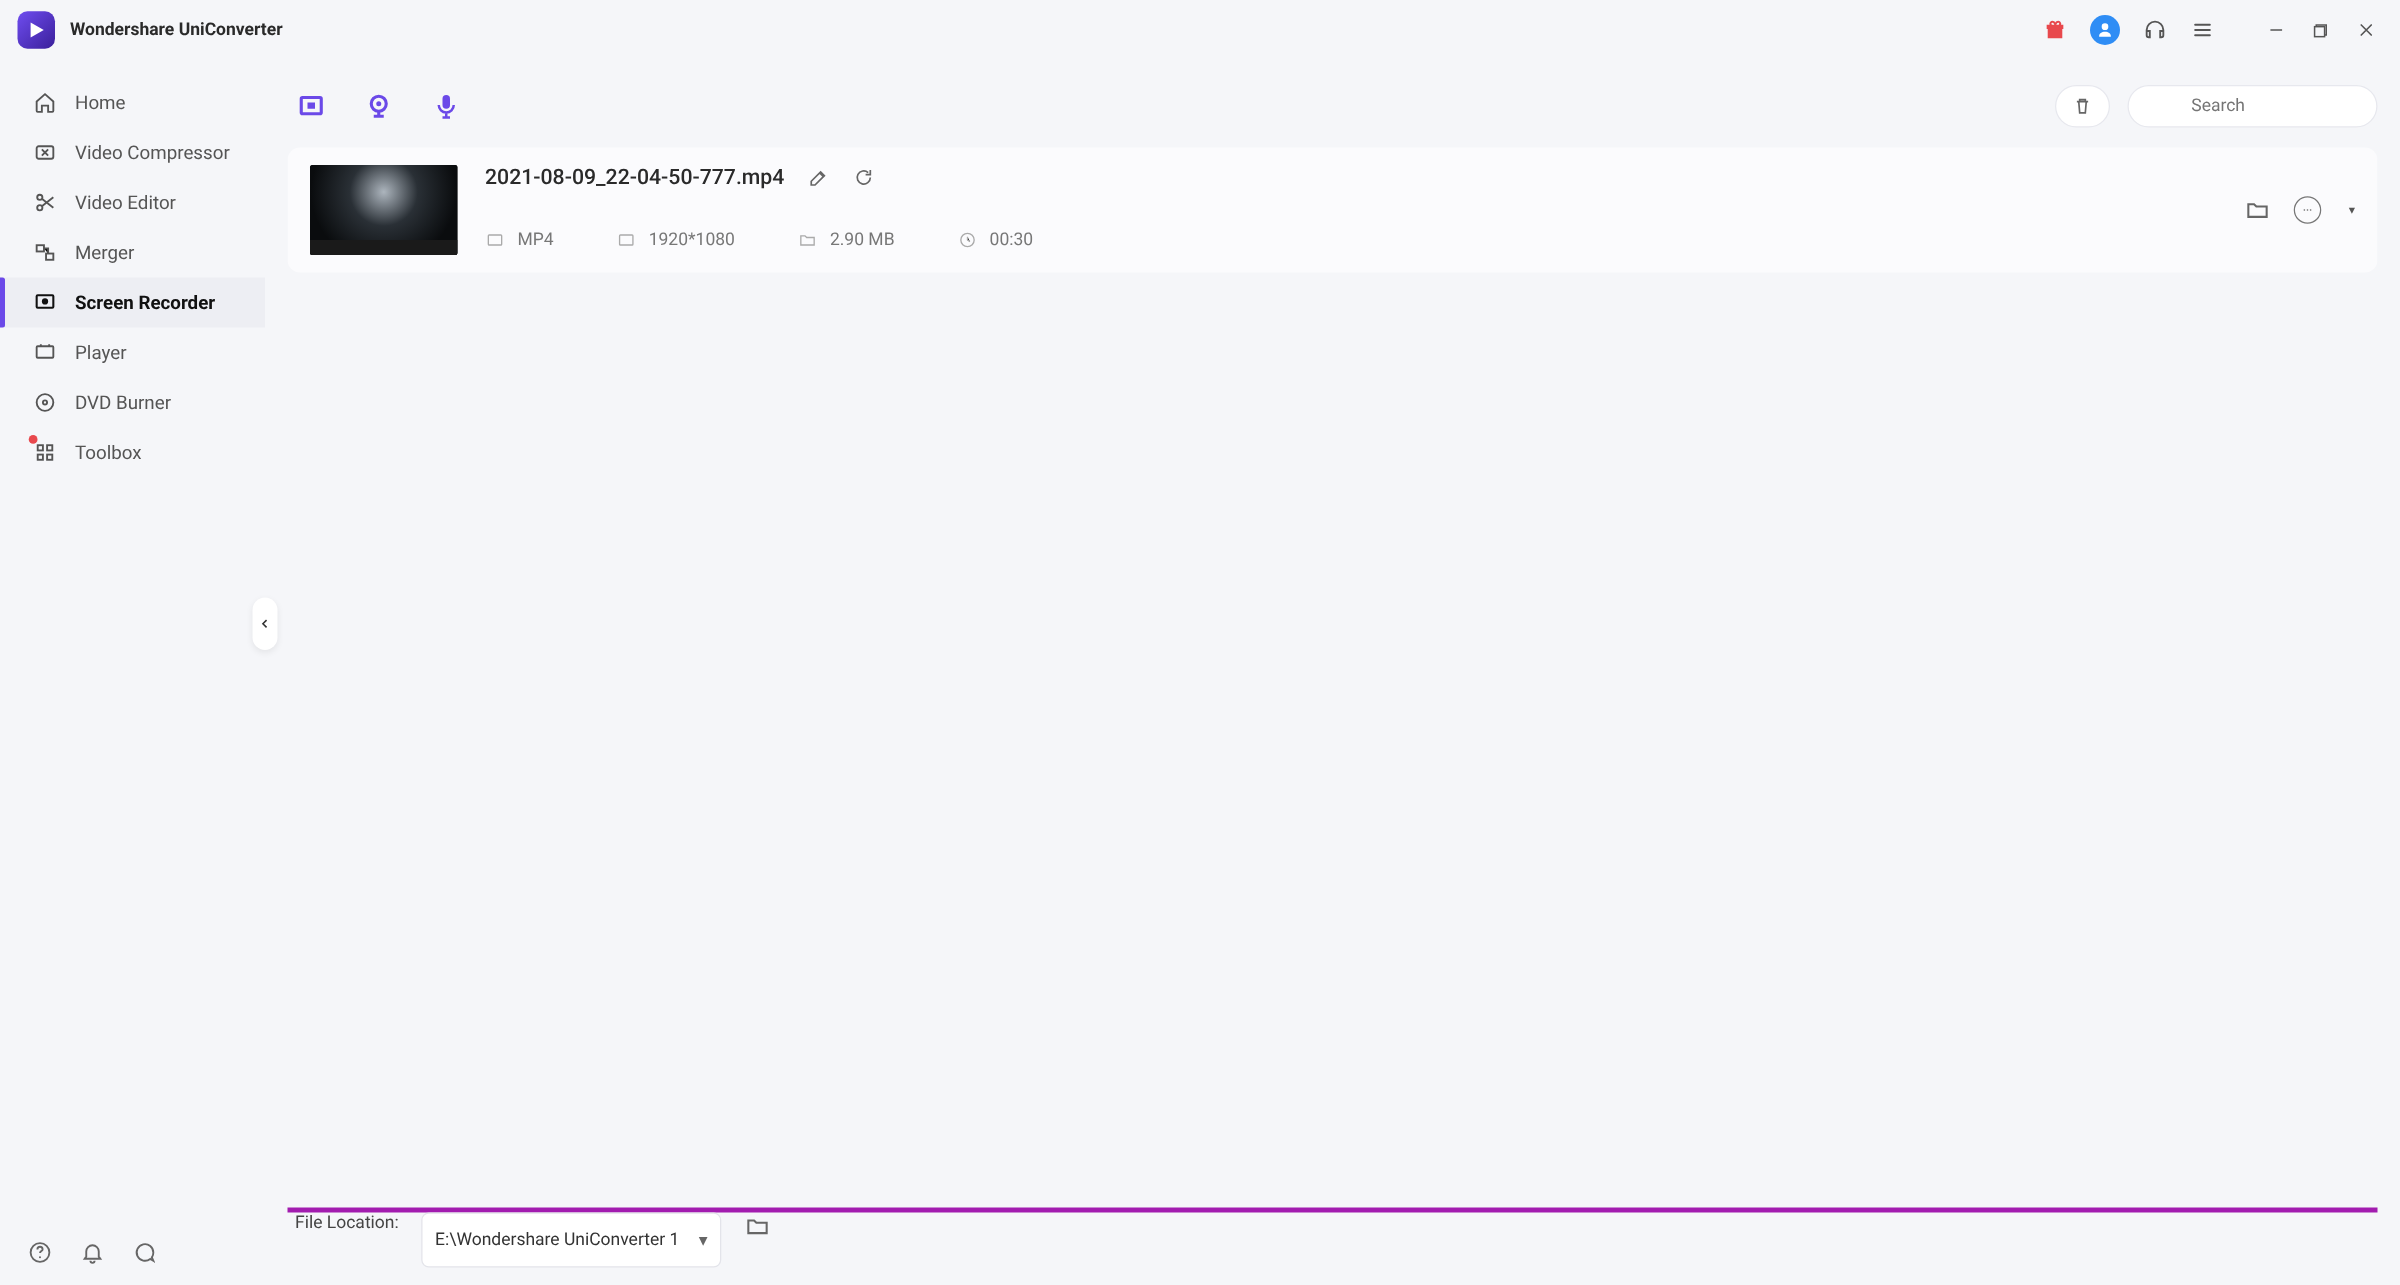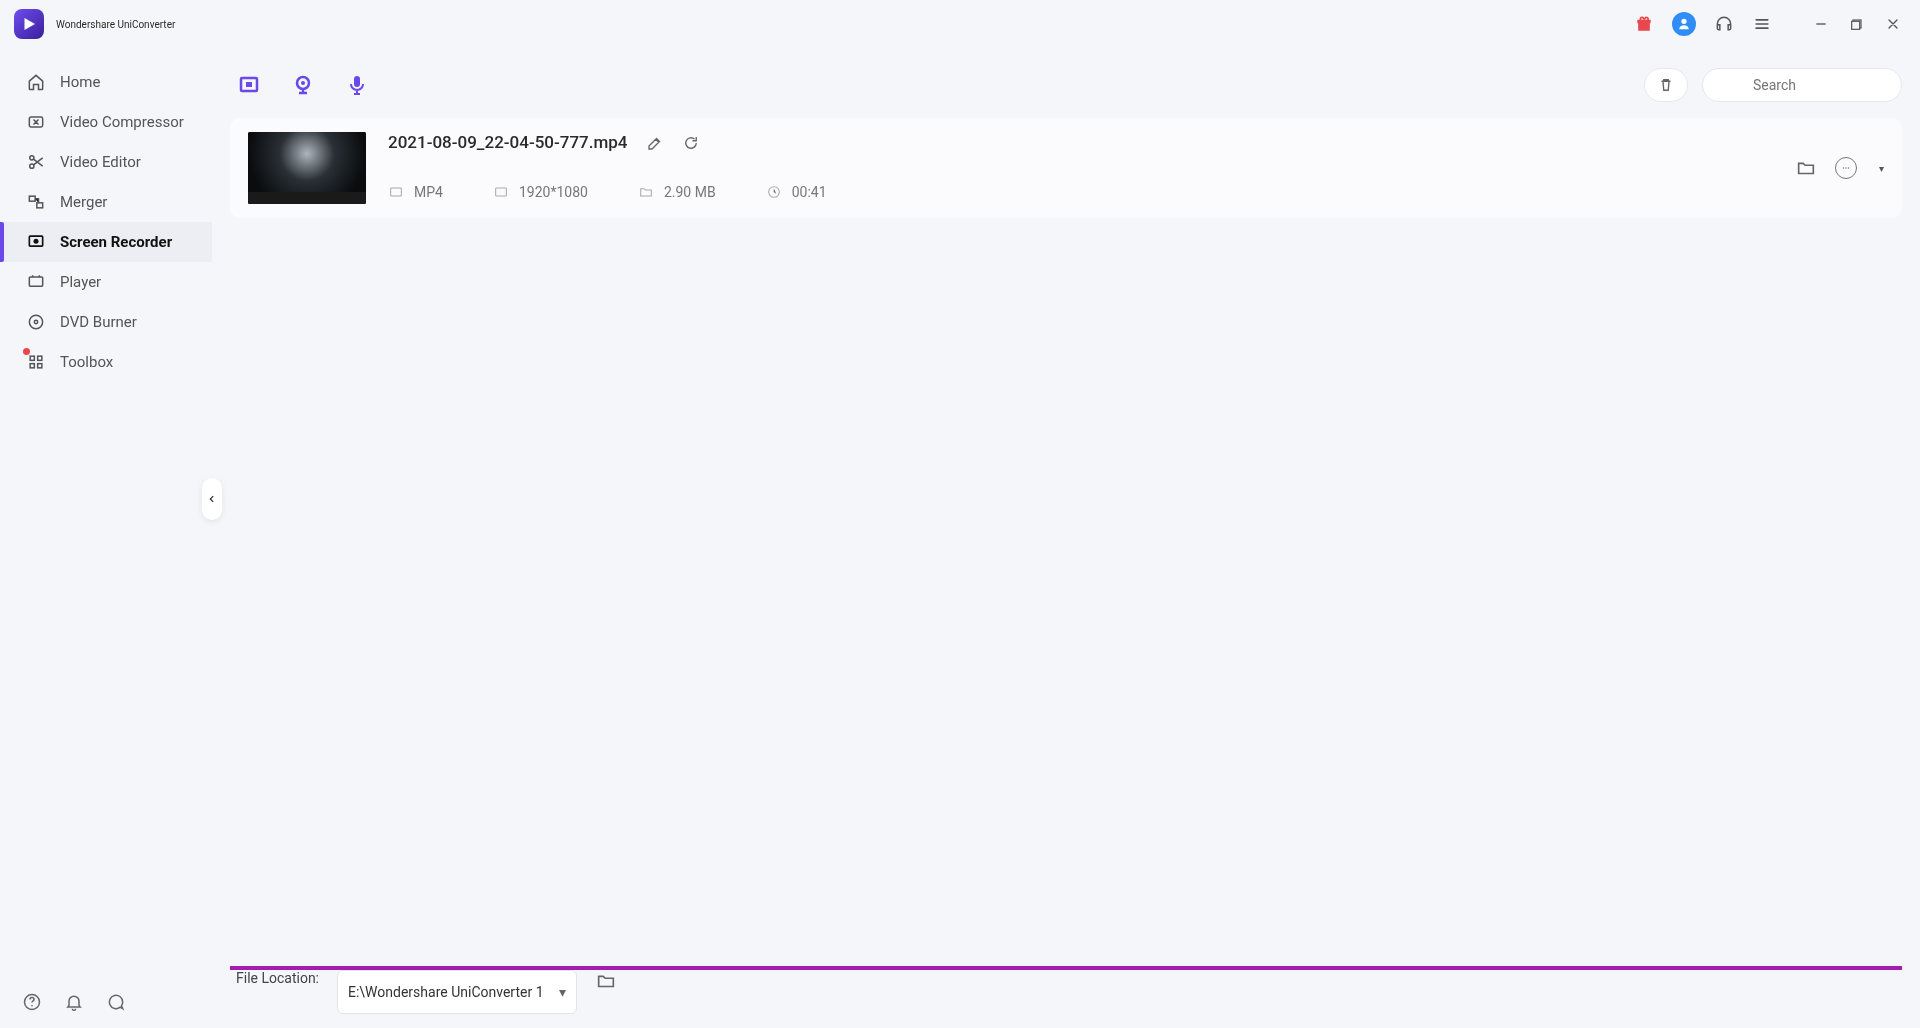--- a/index.html
+++ b/index.html
@@ -2,21 +2,21 @@
 <html><head>
 <meta charset="utf-8">
 <style>
 * { margin: 0; padding: 0; box-sizing: border-box; font-family: -apple-system, BlinkMacSystemFont, "Segoe UI", Roboto, sans-serif; }
 html, body { width: 1920px; height: 1028px; overflow: hidden; background: #f5f6f9; }
 
 
 .titlebar { height: 48px; display: flex; align-items: center; padding: 0 14px; background: #f5f6f9; }
 .app-logo { width: 30px; height: 30px; border-radius: 8px; background: linear-gradient(135deg,#6f4df0,#3a1f9a); display:flex; align-items:center; justify-content:center; margin-right:12px;}
 .app-logo svg { width:18px; height:18px;}
-.app-title { font-size: 10px; color:#2a2a2a; font-weight:400;text-align:right;}
+.app-title { font-size: 14px; color:#2a2a2a; font-weight:700;text-align:right;}
 .titlebar-spacer { flex:1; }
 .titlebar-icons { display:flex; align-items:center; gap:18px; }
 .tb-icon { width:20px; height:20px; display:flex; align-items:center; justify-content:center; cursor:pointer; color:#555;}
 .tb-icon.gift { color:#e8484d;}
 .tb-avatar { width:24px; height:24px; border-radius:50%; background:#2f8df5; display:flex; align-items:center; justify-content:center; color:#fff;}
 .win-controls { display:flex; gap:10px; margin-left:18px; align-items:center;}
 .win-btn { width:26px; height:26px; display:flex; align-items:center; justify-content:center; cursor:pointer; color:#555;}
 
 
 .body { display:flex; height: calc(100% - 48px); }
@@ -46,21 +46,21 @@
 .search-box { width:200px; height:34px; border:1px solid #e7e8ee; border-radius:17px; background:#fff; display:flex; align-items:center; padding:0 14px; gap:10px; color:#888;}
 .search-box input { border:none; outline:none; flex:1; font-size:14px; background:transparent;margin-left:26px; }
 
 
 .file-list { flex:1; overflow:auto; padding-top:4px;}
 .file-card { background:#fbfbfd; border-radius:10px; padding:14px 18px; display:flex; gap:22px; align-items:flex-start;}
 .thumb { width:118px; height:72px; background:#0e0e0e; border-radius:2px; position:relative; overflow:hidden;}
 .thumb::before { content:""; position:absolute; inset:0; background: radial-gradient(circle at 50% 30%, rgba(200,210,220,.85) 0%, rgba(60,70,80,.6) 35%, rgba(10,12,14,1) 75%);}
 .thumb::after { content:""; position:absolute; left:0; right:0; bottom:0; height:12px; background:#1a1a1a;}
 .file-info { flex:1; }
-.file-title-row { display:flex; align-items:flex-end; gap:18px; }
+.file-title-row { display:flex; align-items:center; gap:18px; }
 .file-name { font-size:17px; color:#2a2a2a; font-weight:500;}
 .mini-btn { width:18px; height:18px; cursor:pointer; color:#666; display:flex; align-items:center; justify-content:center;}
 .meta-row { display:flex; gap:50px; margin-top:32px; color:#777; font-size:14px;}
 .meta { display:flex; align-items:center; gap:10px;}
 .meta svg { width:16px; height:16px; color:#aaa;}
 .card-actions { display:flex; align-items:center; gap:18px; align-self:center;}
 .card-action { width:22px; height:22px; cursor:pointer; color:#666; display:flex; align-items:center; justify-content:center;}
 .more-pill { width:28px; height:22px; border:1.5px solid #777; border-radius:11px; display:flex; align-items:center; justify-content:center;}
 .caret { font-size:10px; color:#555; margin-left:4px; cursor:pointer;}
 
@@ -308,21 +308,21 @@
               <svg viewBox="0 0 24 24">
                   <path fill="none" stroke="currentColor" stroke-width="1.6" d="M4 7h5l2 2h9v9H4V7z"></path>
                 </svg>
               <span>2.90 MB</span>
             </div>
             <div class="meta">
               <svg viewBox="0 0 24 24">
                   <circle cx="12" cy="12" r="8" fill="none" stroke="currentColor" stroke-width="1.6"></circle>
                   <path stroke="currentColor" stroke-width="1.6" d="M12 8v4l3 2"></path>
                 </svg>
-              <span>00:41</span>
+              <span>00:30</span>
             </div>
           </div>
         </div>
         <div class="card-actions">
           <div class="card-action">
             <svg viewBox="0 0 24 24" width="22" height="22">
                 <path fill="none" stroke="currentColor" stroke-width="1.8" d="M4 7h5l2 2h9v9H4V7z"></path>
               </svg>
           </div>
           <div class="card-action">

